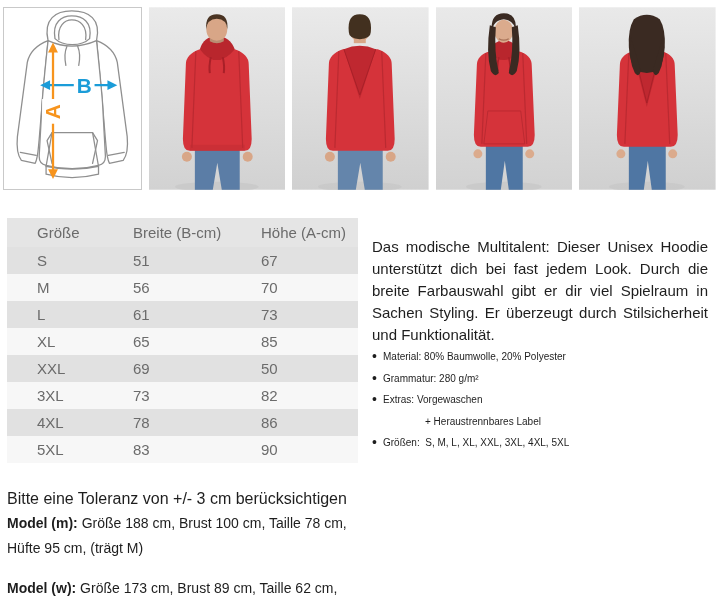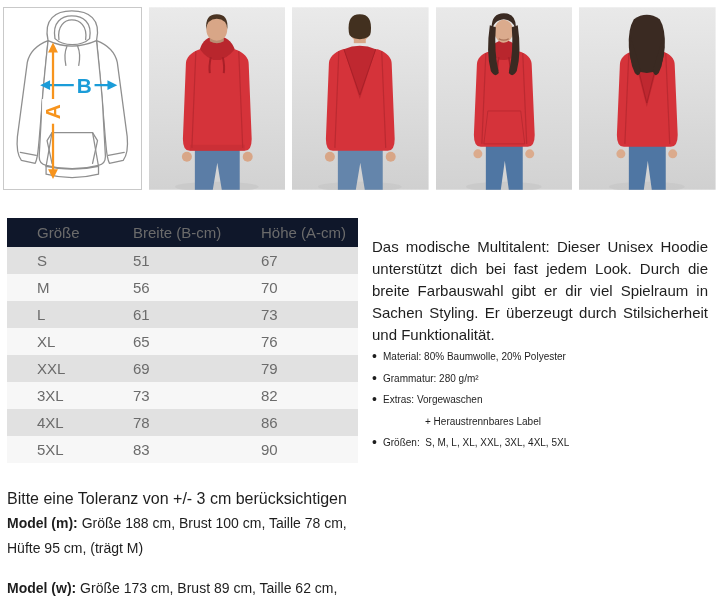--- a/index.html
+++ b/index.html
@@ -13,21 +13,21 @@
   .g-item { flex:1 1 0; height:183px; overflow:hidden; }
   .g-item svg { display:block; width:100%; height:100%; }
   .g-item.diagram { background:#ffffff; border:1px solid #c9c9c9; box-sizing:border-box; }
 
   
   .size-table {
     position:absolute; left:7px; top:218px; width:351px;
     border-collapse:collapse; table-layout:fixed;
     font-size:15px; color:#6b6b6b;
   }
-  .size-table th { font-weight:normal; text-align:left; height:27px; background:#0f172a; }
+  .size-table th { font-weight:normal; text-align:left; height:27px; background:#e5e5e5; }
   .size-table td { height:25px; }
   .size-table th:first-child, .size-table td:first-child { padding-left:30px; }
   .size-table tr.odd td  { background:#e1e1e1; }
   .size-table tr.even td { background:#f7f7f7; }
 
   
   .tolerance { position:absolute; left:7px; top:489px; width:350px; font-size:16px; line-height:20px; }
   .model-note { position:absolute; left:7px; width:352px; font-size:14px; line-height:25px; }
   .model-m { top:497px; }
   .model-w { top:562px; }
@@ -216,26 +216,26 @@
       <td>70</td>
     </tr>
     <tr class="odd">
       <td>L</td>
       <td>61</td>
       <td>73</td>
     </tr>
     <tr class="even">
       <td>XL</td>
       <td>65</td>
-      <td>76</td>
+      <td>85</td>
     </tr>
     <tr class="odd">
       <td>XXL</td>
       <td>69</td>
-      <td>79</td>
+      <td>50</td>
     </tr>
     <tr class="even">
       <td>3XL</td>
       <td>73</td>
       <td>82</td>
     </tr>
     <tr class="odd">
       <td>4XL</td>
       <td>78</td>
       <td>86</td>

